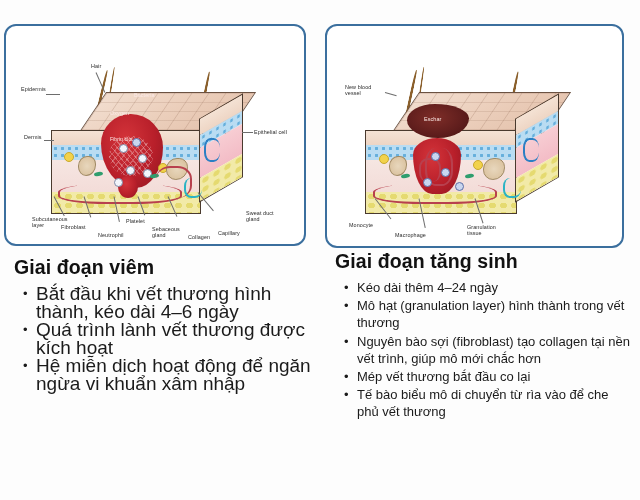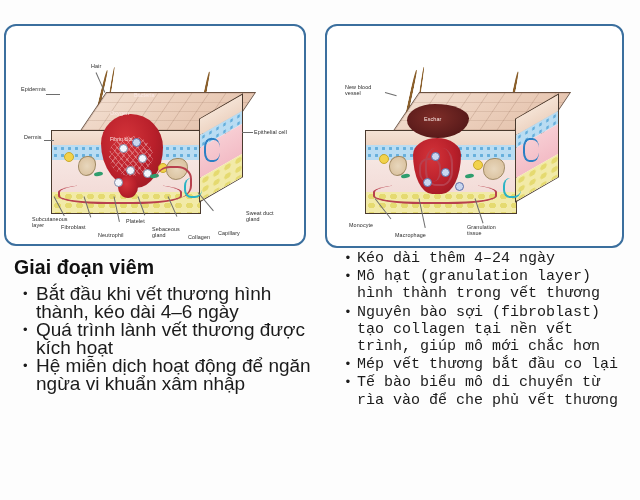--- a/index.html
+++ b/index.html
@@ -156,21 +156,21 @@
   }
   li::before{
     content:"•";
     position:absolute;
     left:-13px;
     top:0;
     font-size:13px;
     color:#1b1b1b;
   }
   #col-left li{font-size:19px;line-height:17.6px;}
-  #col-right li{font-size:15px;line-height:17.2px;font-family:Liberation Mono, monospace;}
+  #col-right li{font-size:13px;line-height:17.2px;}
 </style>
 </head>
 <body>
 
 <div class="slide">
 
   <div class="panel" id="panel-left">
     <div class="fig">
 
       <div class="hair" style="left:82px;top:42px;height:78px;transform:rotate(13deg);"></div>
@@ -331,20 +331,21 @@
   <div class="col" id="col-left">
     <h2>Giai đoạn viêm</h2>
     <ul>
       <li>Bắt đầu khi vết thương hình thành, kéo dài 4–6 ngày</li>
       <li>Quá trình lành vết thương được kích hoạt</li>
       <li>Hệ miễn dịch hoạt động để ngăn ngừa vi khuẩn xâm nhập</li>
     </ul>
   </div>
 
   <div class="col" id="col-right">
+    <h2>Giai đoạn tăng sinh</h2>
     <ul>
       <li>Kéo dài thêm 4–24 ngày</li>
       <li>Mô hạt (granulation layer) hình thành trong vết thương</li>
       <li>Nguyên bào sợi (fibroblast) tạo collagen tại nền vết trình, giúp mô mới chắc hơn</li>
       <li>Mép vết thương bắt đầu co lại</li>
       <li>Tế bào biểu mô di chuyển từ rìa vào để che phủ vết thương</li>
     </ul>
   </div>
 
 </div>

